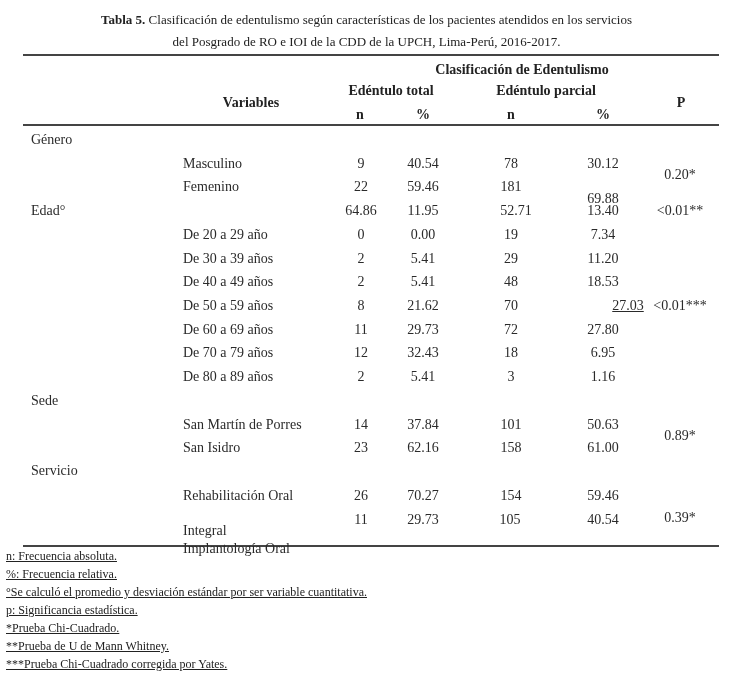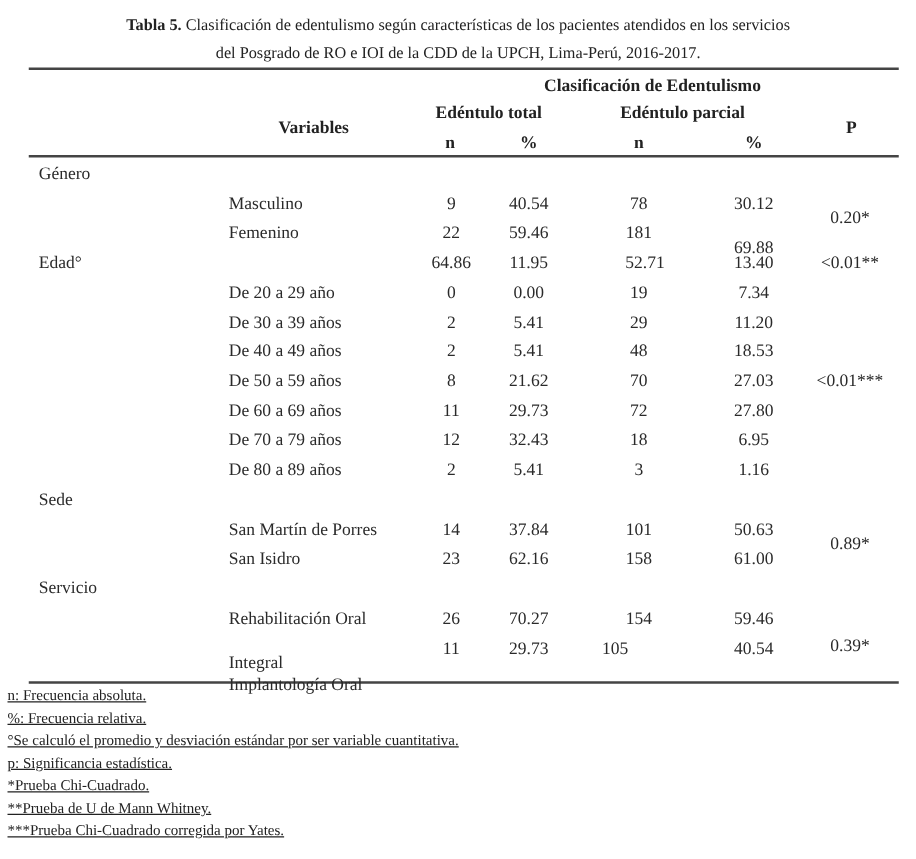--- a/index.html
+++ b/index.html
@@ -88,21 +88,21 @@
       <div class="cell c" style="left: 361px; top: 273px;">2</div>
       <div class="cell c" style="left: 423px; top: 273px;">5.41</div>
       <div class="cell c" style="left: 511px; top: 273px;">48</div>
       <div class="cell c" style="left: 603px; top: 273px;">18.53</div>
     </div>
     <div>
       <div class="cell" style="left: 183px; top: 297px;">De 50 a 59 años</div>
       <div class="cell c" style="left: 361px; top: 297px;">8</div>
       <div class="cell c" style="left: 423px; top: 297px;">21.62</div>
       <div class="cell c" style="left: 511px; top: 297px;">70</div>
-      <div class="cell c" style="left: 603px; top: 297px;">27.03</div>
+      <div class="cell c" style="left: 628px; top: 297px; text-decoration: underline;">27.03</div>
     </div>
     <div>
       <div class="cell" style="left: 183px; top: 321px;">De 60 a 69 años</div>
       <div class="cell c" style="left: 361px; top: 321px;">11</div>
       <div class="cell c" style="left: 423px; top: 321px;">29.73</div>
       <div class="cell c" style="left: 511px; top: 321px;">72</div>
       <div class="cell c" style="left: 603px; top: 321px;">27.80</div>
     </div>
     <div>
       <div class="cell" style="left: 183px; top: 344px;">De 70 a 79 años</div>
@@ -137,21 +137,21 @@
       <div class="cell c" style="left: 361px; top: 487px;">26</div>
       <div class="cell c" style="left: 423px; top: 487px;">70.27</div>
       <div class="cell c" style="left: 511px; top: 487px;">154</div>
       <div class="cell c" style="left: 603px; top: 487px;">59.46</div>
     </div>
     <div>
       <div class="cell" style="left: 183px; top: 504px; margin-top: 36px;">Implantología Oral</div>
       <div class="cell" style="left: 183px; top: 522px;">Integral</div>
       <div class="cell c" style="left: 361px; top: 511px;">11</div>
       <div class="cell c" style="left: 423px; top: 511px;">29.73</div>
-      <div class="cell c" style="left: 492px; top: 511px;">105</div>
+      <div class="cell c" style="left: 510px; top: 511px;">105</div>
       <div class="cell c" style="left: 603px; top: 511px;">40.54</div>
     </div>
   </div>
 
 <div class="foot" style="top:547px">n: Frecuencia absoluta.</div>
 <div class="foot" style="top:565px">%: Frecuencia relativa.</div>
 <div class="foot" style="top:583px">°Se calculó el promedio y desviación estándar por ser variable cuantitativa.</div>
 <div class="foot" style="top:601px">p: Significancia estadística.</div>
 <div class="foot" style="top:619px">*Prueba Chi-Cuadrado.</div>
 <div class="foot" style="top:637px">**Prueba de U de Mann Whitney.</div>

